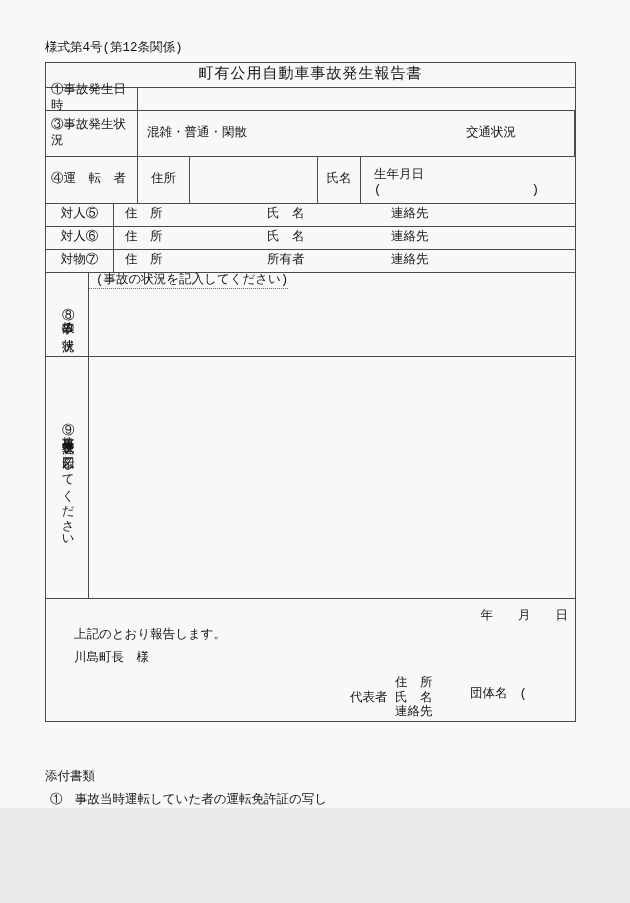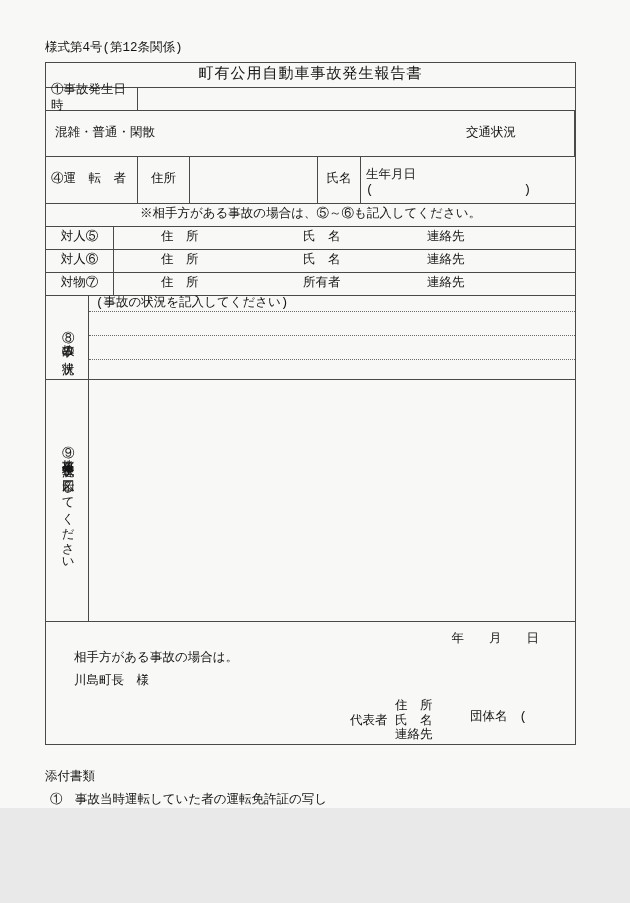--- a/index.html
+++ b/index.html
@@ -27,62 +27,62 @@
     border:1px solid var(--border);
     display:flex;flex-direction:column;
     background:var(--bg);
   }
   .frow{display:flex;border-bottom:1px solid var(--border);}
   .frow:last-child{border-bottom:none;}
   .cell{display:flex;align-items:center;}
   .b-r{border-right:1px solid var(--border);}
   
   .h-title{height:25px;}
-  .h-sm{height:23px;gap:36px;}
+  .h-sm{height:23px;}
   .h-cond{height:46px;}
   .h-driver{height:47px;}
   .h-desc{height:84px;}
   .h-diagram{height:242px;}
   .h-report{height:122px;}
   
   .label-a{width:92px;padding-left:5px;}
   .label-b{width:68px;justify-content:center;}
   .label-c{width:43px;justify-content:center;padding:4px 2px;}
   .sub-label{width:116px;padding-left:7px;}
   .fill{flex:1;}
   .title-cell{flex:1;justify-content:center;font-size:15px;letter-spacing:1px;}
   .value-pad{padding-left:26px;}
   .value-pad8{padding-left:9px;}
   
   .drv-addr{width:52px;justify-content:center;}
   .drv-blank{width:128px;}
   .drv-name{width:43px;justify-content:center;}
-  .drv-last{flex:1;align-items:flex-end;padding:0 4px 4px 5px;}
+  .drv-last{flex:1;align-items:flex-end;padding:0 4px 4px 5px;margin-left:8px;}
   .note-cell{flex:1;justify-content:center;}
   
   .party-fields{position:relative;flex:1;}
   .party-fields span{position:absolute;top:50%;transform:translateY(-50%);}
   .pf-1{left:11px;}
   .pf-2{left:153px;}
   .pf-3{left:277px;}
   
   .vlabel{
     writing-mode:vertical-rl;
     text-orientation:upright;
     letter-spacing:1px;
     line-height:1;
   }
-  .desc-body{flex:1;display:flex;flex-direction:column;}
+  .desc-body{flex:1;display:flex;flex-direction:row;}
   .desc-hint{height:16px;line-height:15px;padding-left:7px;border-bottom:1px dotted var(--dotted);}
   .desc-line{height:24px;border-bottom:1px dotted var(--dotted);}
   .desc-rest{flex:1;}
   
   .report-cell{position:relative;flex:1;}
   .report-cell .abs{position:absolute;white-space:pre;}
-  .rpt-date{right:36px;top:10px;}
+  .rpt-date{right:7px;top:10px;}
   .rpt-statement{left:28px;top:29px;}
   .rpt-addressee{left:28px;top:52px;}
   .rpt-org{left:349px;top:72px;}
   .rpt-org .paren{margin-left:12px;}
   .rpt-address{left:349px;top:77px;}
   .rpt-rep{left:304px;top:92px;}
   .rpt-name{left:349px;top:92px;}
   .rpt-contact{left:349px;top:106px;}
   
   .attach{position:absolute;left:45px;top:770px;width:531px;}
@@ -101,39 +101,37 @@
     <div class="frow h-title">
       <div class="cell title-cell">町有公用自動車事故発生報告書</div>
     </div>
 
     <div class="frow h-sm">
       <div class="cell label-a b-r">①事故発生日時</div>
     </div>
 
 
     <div class="frow h-cond">
+      <div class="cell label-a b-r">③事故発生状況</div>
       <div class="fill" style="display:flex;flex-direction:column;">
         <div class="cell" style="flex:1;">
           <div class="cell fill value-pad8" style="height:100%;">混雑・普通・閑散</div>
           <div class="cell sub-label b-r" style="height:100%;">交通状況</div>
         </div>
       </div>
     </div>
 
     <div class="frow h-driver">
       <div class="cell label-a b-r">④運　転　者</div>
       <div class="cell drv-addr b-r">住所</div>
       <div class="cell drv-blank b-r"></div>
       <div class="cell drv-name b-r">氏名</div>
       <div class="cell drv-last">生年月日(　　　　　　　　　　　　)</div>
     </div>
 
-    <div class="frow h-sm">
-      <div class="cell note-cell">※相手方がある事故の場合は、⑤～⑥も記入してください。</div>
-    </div>
 
     <div class="frow h-sm">
       <div class="cell label-b b-r">対人⑤</div>
       <div class="party-fields">
         <span class="pf-1">住　所</span>
         <span class="pf-2">氏　名</span>
         <span class="pf-3">連絡先</span>
       </div>
     </div>
 
@@ -170,21 +168,21 @@
     <div class="frow h-diagram">
       <div class="cell label-c b-r">
         <span class="vlabel">⑨事故発生状況を図示してください</span>
       </div>
       <div class="fill"></div>
     </div>
 
     <div class="frow h-report">
       <div class="report-cell">
         <div class="abs rpt-date">年　　月　　日</div>
-        <div class="abs rpt-statement">相手方がある事故の場合は。</div>
+        <div class="abs rpt-statement">上記のとおり報告します。</div>
         <div class="abs rpt-addressee">川島町長　様</div>
         <div class="abs rpt-org">
           <span>団体名</span><span class="paren">(　　　　　　　　　)</span>
         </div>
         <div class="abs rpt-address">住　所</div>
         <div class="abs rpt-rep">代表者</div>
         <div class="abs rpt-name">氏　名</div>
         <div class="abs rpt-contact">連絡先</div>
       </div>
     </div>

